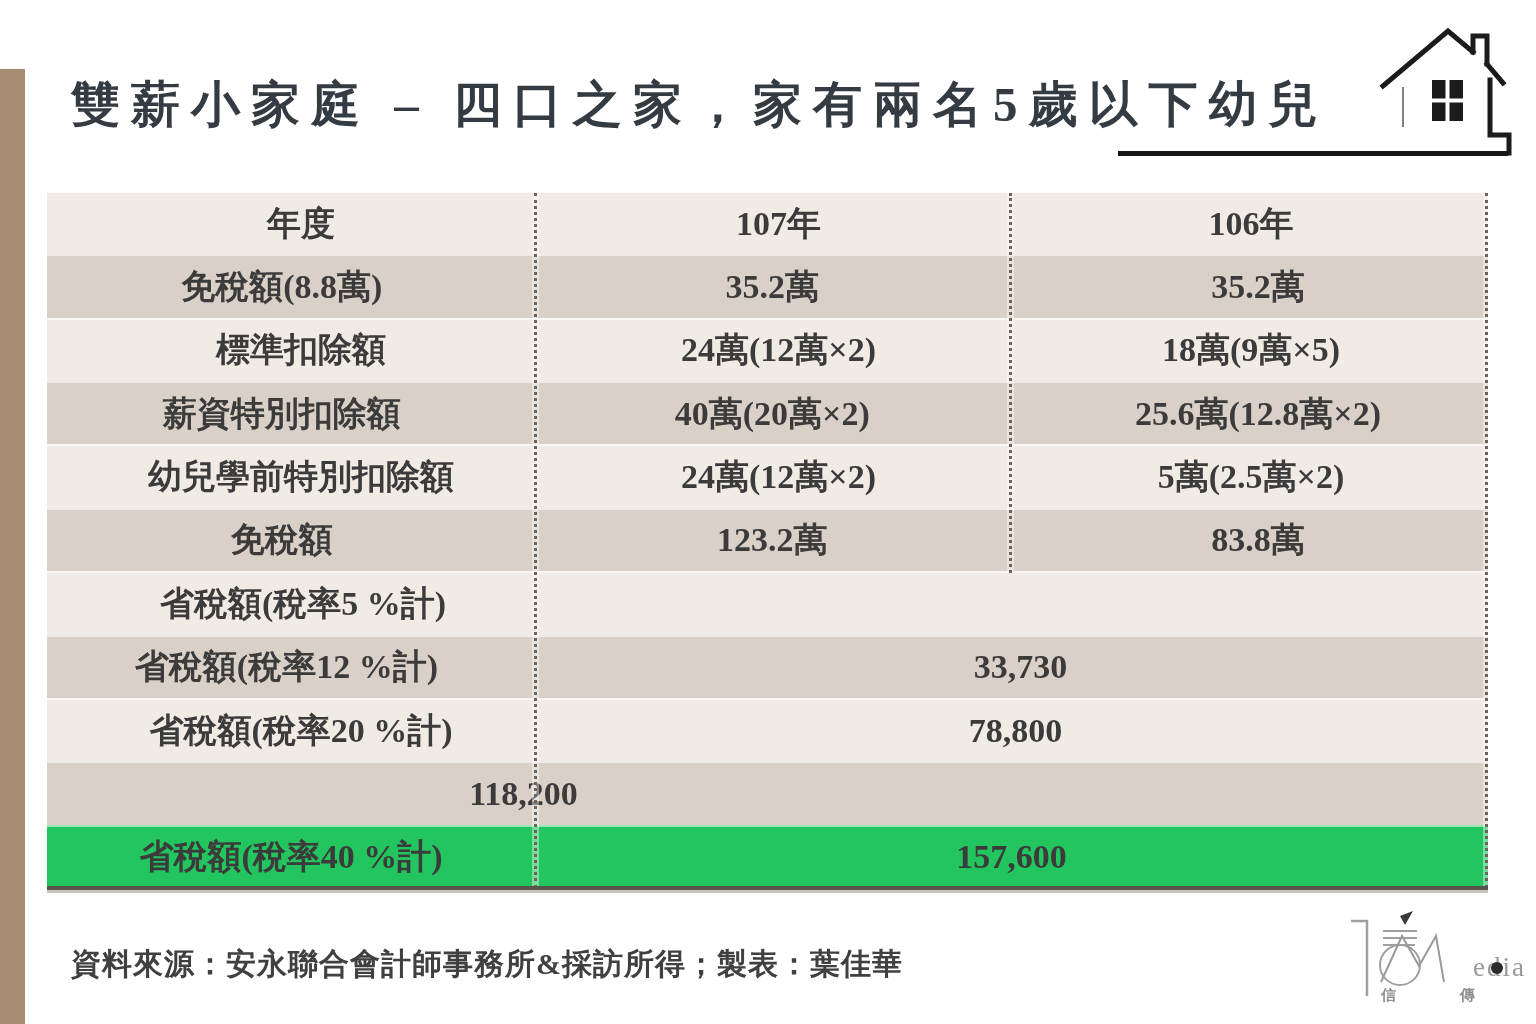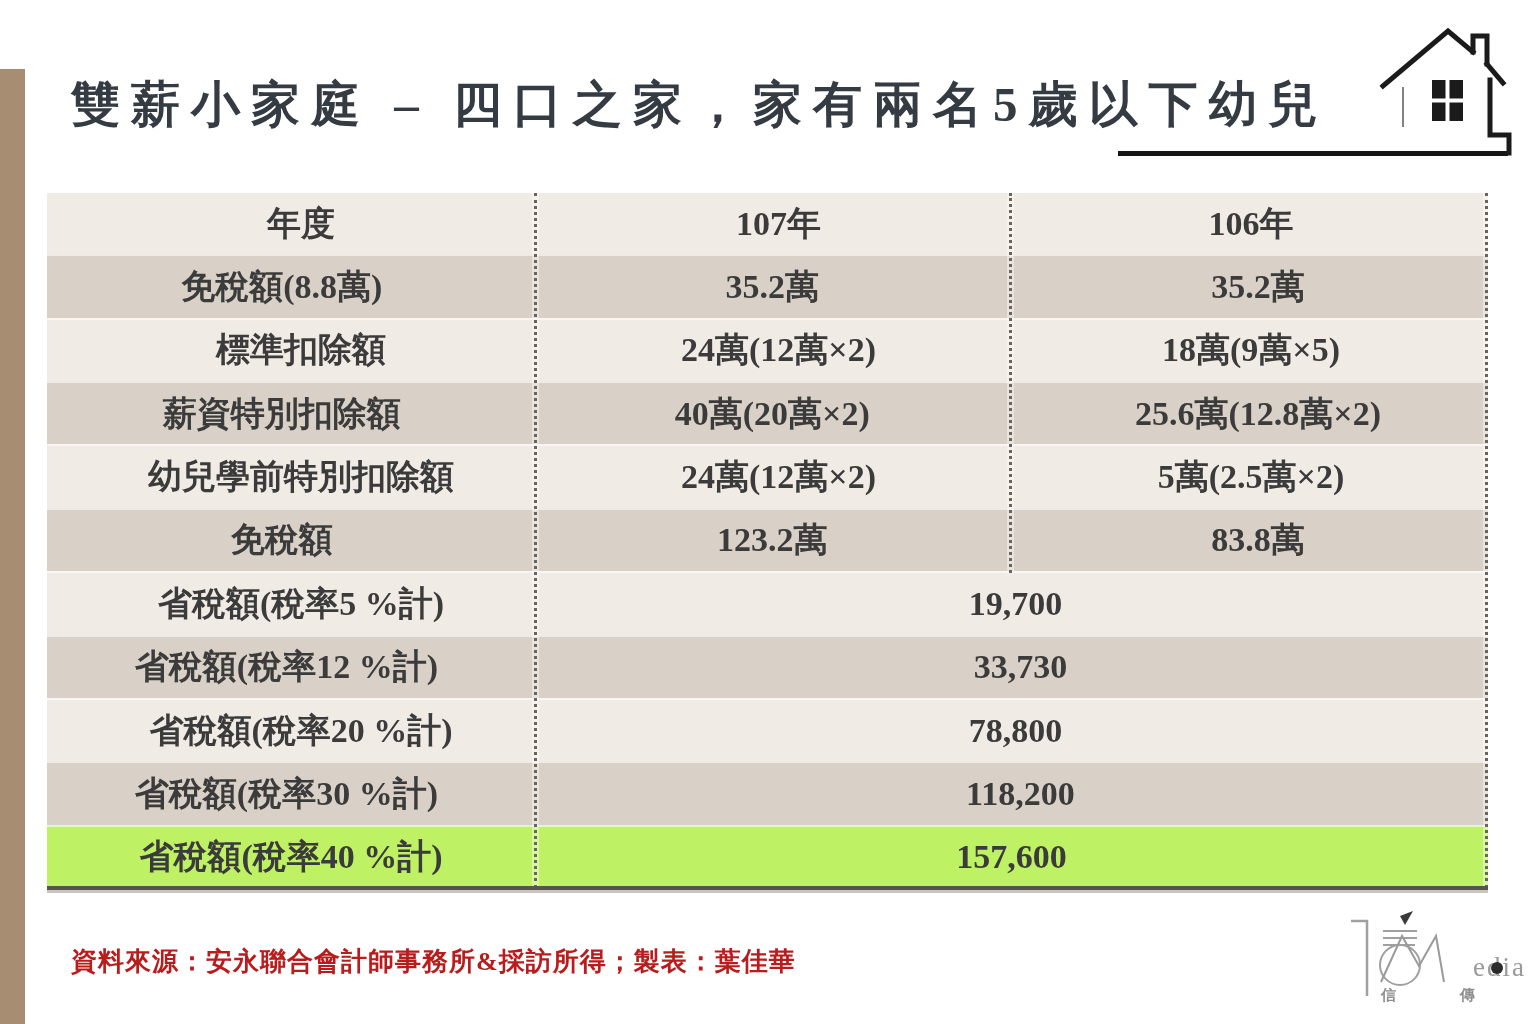--- a/index.html
+++ b/index.html
@@ -21,21 +21,21 @@
 
   
   .table{
     position:absolute;left:47px;top:193px;width:1441px;height:695px;
     display:flex;flex-direction:column;
   }
   .t-row{flex:1;display:flex;box-sizing:border-box;}
   .t-row + .t-row{border-top:2px solid rgba(255,255,255,.55);}
   .t-row.light{background:#f1ebe5;padding-left:12px;}
   .t-row.dark{background:#d9d0c7;gap:27px;}
-  .t-row.final{background:#bef264;justify-content:flex-end;}
+  .t-row.final{background:#22c55e;justify-content:flex-end;}
   .cell{
     display:flex;align-items:center;justify-content:center;
     font-size:34px;font-weight:700;color:#3b3b3b;white-space:nowrap;
   }
   .c1{width:488px;}
   .c2{width:475px;}
   .c3{width:478px;}
   .cspan{width:953px;}
 
   
@@ -45,21 +45,21 @@
   .vdiv.d2{left:963px;height:380px;}
   .vdiv.d3{left:1439px;height:695px;}
 
   .table-bottom{
     position:absolute;left:47px;top:886px;width:1441px;height:4px;background:#57534d;
     box-shadow:0 3px 0 #c9c5c0;
   }
 
   
   .footer{
-    position:absolute;left:71px;top:944px;font-size:26px;font-weight:700;color:#b91c1c;
+    position:absolute;left:71px;top:944px;font-size:30px;font-weight:700;color:#404040;
     white-space:nowrap;letter-spacing:1px;
   }
 
   
   .logo{position:absolute;left:1345px;top:908px;width:185px;height:110px;}
   .logo svg{position:absolute;left:0;top:0;}
   .logo-media{
     position:absolute;left:128px;top:44px;font-size:27px;color:#9a9a9a;
     letter-spacing:2px;font-weight:400;
   }
@@ -123,35 +123,33 @@
     </div>
 
     <div class="t-row dark">
       <div class="cell c1">免稅額</div>
       <div class="cell c2">123.2萬</div>
       <div class="cell c3">83.8萬</div>
     </div>
 
     <div class="t-row light">
       <div class="cell c1">省稅額(稅率5 %計)</div>
-      <div class="cell cspan">19,700</div>
     </div>
 
     <div class="t-row dark">
       <div class="cell c1">省稅額(稅率12 %計)</div>
       <div class="cell cspan">33,730</div>
     </div>
 
     <div class="t-row light">
       <div class="cell c1">省稅額(稅率20 %計)</div>
       <div class="cell cspan">78,800</div>
     </div>
 
     <div class="t-row dark">
-      <div class="cell c1">省稅額(稅率30 %計)</div>
       <div class="cell cspan">118,200</div>
     </div>
 
     <div class="t-row final">
       <div class="cell c1">省稅額(稅率40 %計)</div>
       <div class="cell cspan">157,600</div>
     </div>
 
     <div class="vdiv d1"></div>
     <div class="vdiv d2"></div>

